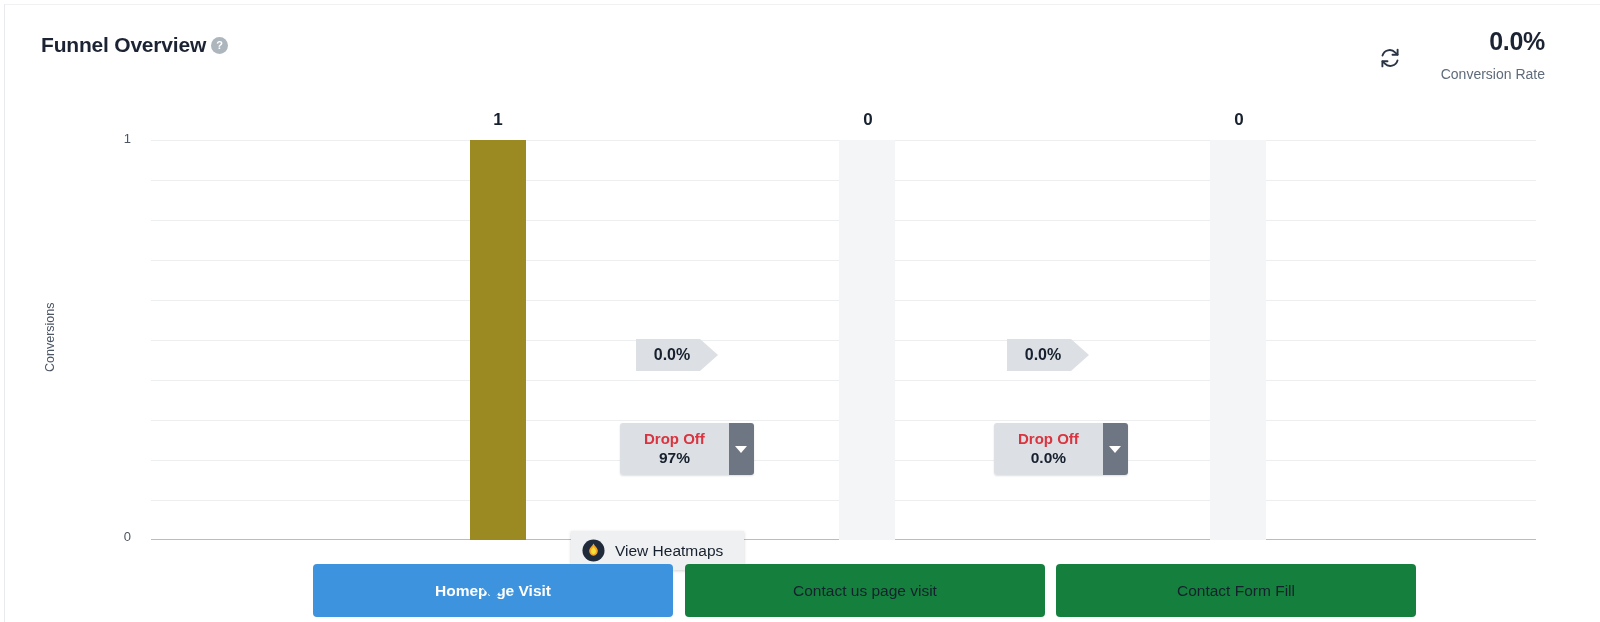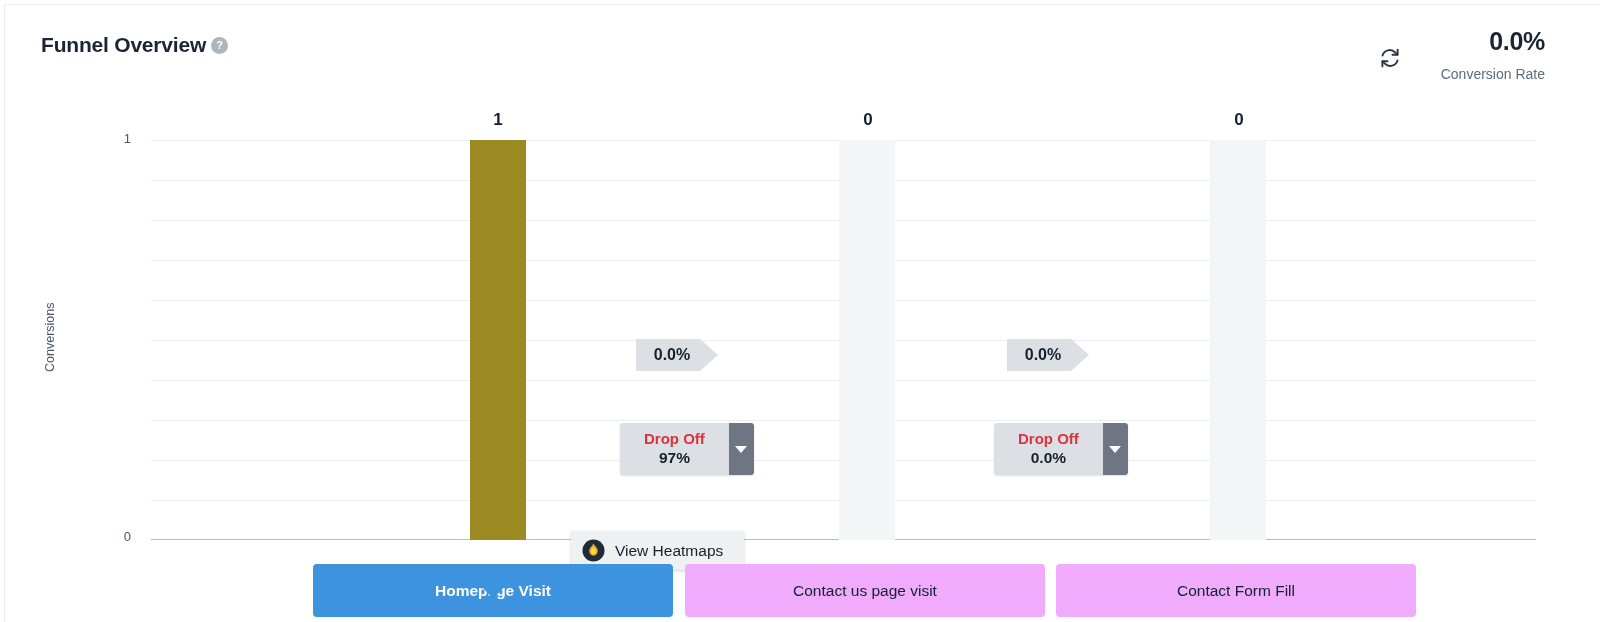--- a/index.html
+++ b/index.html
@@ -119,21 +119,21 @@
 
   
   #steps { position: absolute; left: 0; top: 540px; width: 1596px; height: 76px; }
   .step-btn {
     position: absolute; top: 4px; height: 53px;
     border-radius: 4px;
     display: flex; align-items: center; justify-content: center;
     font-size: 15.5px; cursor: pointer; margin-top: 15px;
   }
   .step-active { background: #3d93dd; color: #ffffff; font-weight: bold; }
-  .step-idle   { background: #f0abfc; color: #16202e; }
+  .step-idle   { background: #15803d; color: #16202e; }
   #step-caret {
     position: absolute; top: 41px;
     width: 0; height: 0;
     border-left: 12px solid transparent; border-right: 12px solid transparent;
     border-top: 13px solid #3d93dd;
   }
 </style>
 </head>
 <body>
 

